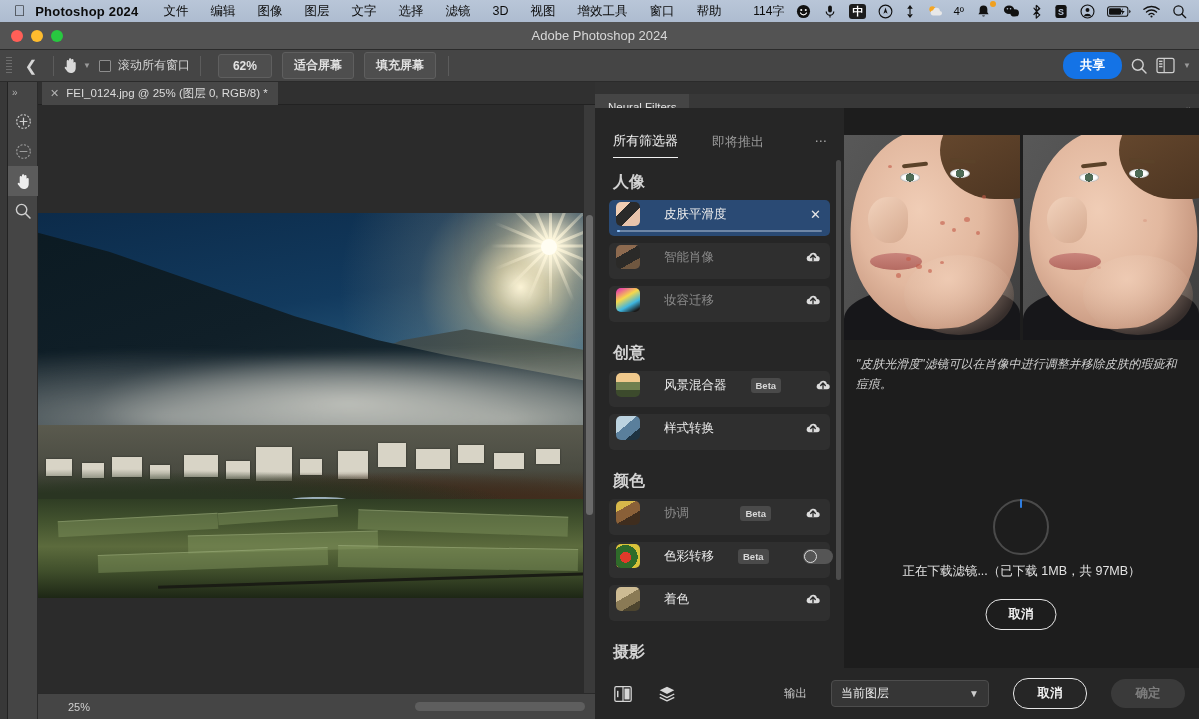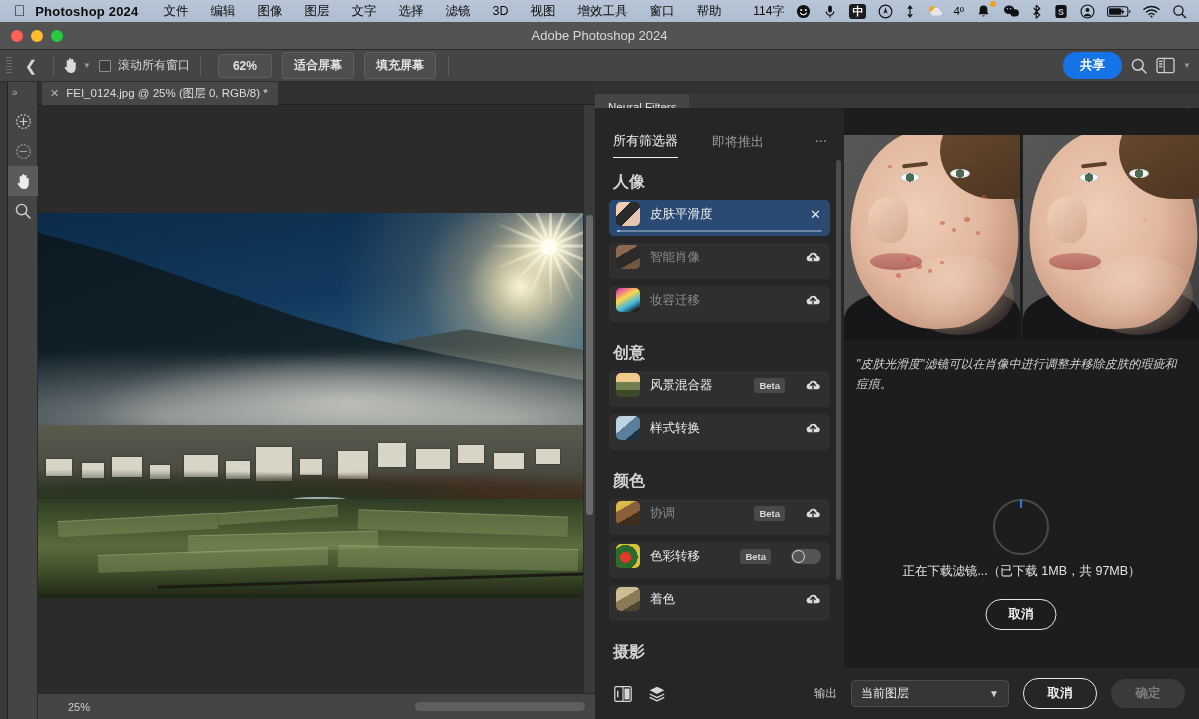--- a/index.html
+++ b/index.html
@@ -232,21 +232,21 @@
     padding: 24px 16px 0 18px; font-size: 13px; color: #9a9a9a;
   }
   .nflist-tabs .t { padding-bottom: 7px; }
   .nflist-tabs .t.on { color: #f2f2f2; border-bottom: 1.5px solid #f2f2f2; }
   .nflist-tabs .dots { margin-left: auto; color: #b0b0b0; letter-spacing: 1.5px; font-size: 12px; padding-bottom: 9px; }
 
   .nfgroup { font-size: 16px; color: #d2d2d2; font-weight: 700; padding: 14px 0 7px 18px; }
   .nfrow {
     position: relative; margin: 0 14px 7px 14px; height: 36px;
     background: #2f2f2f; border-radius: 5px;
-    display: flex; align-items: center; padding: 0 9px 8px 7px; gap: 10px;
+    display: flex; align-items: center; padding: 0 9px 8px 7px; gap: 24px;
   }
   .nfrow.sel { background: #2a4a74; }
   .nfrow.dim .nfname { color: #8a8a8a; }
   .nfthumb { width: 24px; height: 24px; border-radius: 5px; flex: 0 0 24px; overflow: hidden; }
   .nfname { font-size: 12.5px; color: #ececec; white-space: nowrap; }
   .nfbeta {
     margin-left: auto; background: #4a4a4a; color: #d8d8d8;
     font-size: 9.5px; border-radius: 3px; padding: 2px 5px; font-weight: 700;
   }
   .nf-cloud { margin-left: auto; color: #dcdcdc; display: flex; }
@@ -339,21 +339,21 @@
   .dlcancel {
     position: absolute; top: 491px; left: 177px; transform: translateX(-50%);
     border: 1.5px solid #e6e6e6; border-radius: 16px;
     font-size: 12.5px; font-weight: 700; color: #f0f0f0;
     padding: 6px 22px;
   }
 
   
   .nffooter {
     position: absolute; bottom: 0; left: 0; width: 604px; height: 51px;
-    background: #262626; display: flex; align-items: center; padding: 0 14px 0 18px; gap: 14px;
+    background: #262626; display: flex; align-items: center; padding: 0 14px 0 18px; gap: 24px;
   }
   .ftico { color: #dcdcdc; display: flex; align-items: center; }
   .ftlabel { margin-left: auto; font-size: 11.5px; color: #c8c8c8; }
   .ftselect {
     width: 158px; height: 27px; background: #363636; border: 1px solid #4d4d4d;
     border-radius: 4px; display: flex; align-items: center; padding: 0 9px;
     font-size: 12px; color: #ececec;
   }
   .ftselect .cv { margin-left: auto; color: #cdcdcd; font-size: 10px; }
   .ftbtn {

